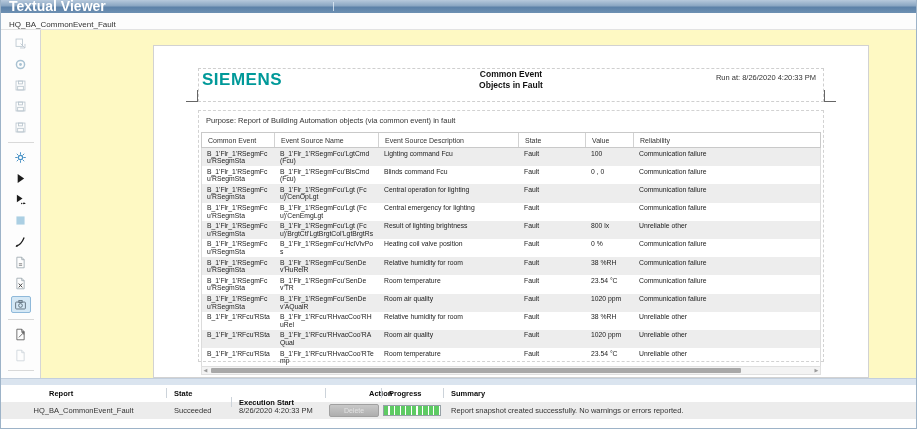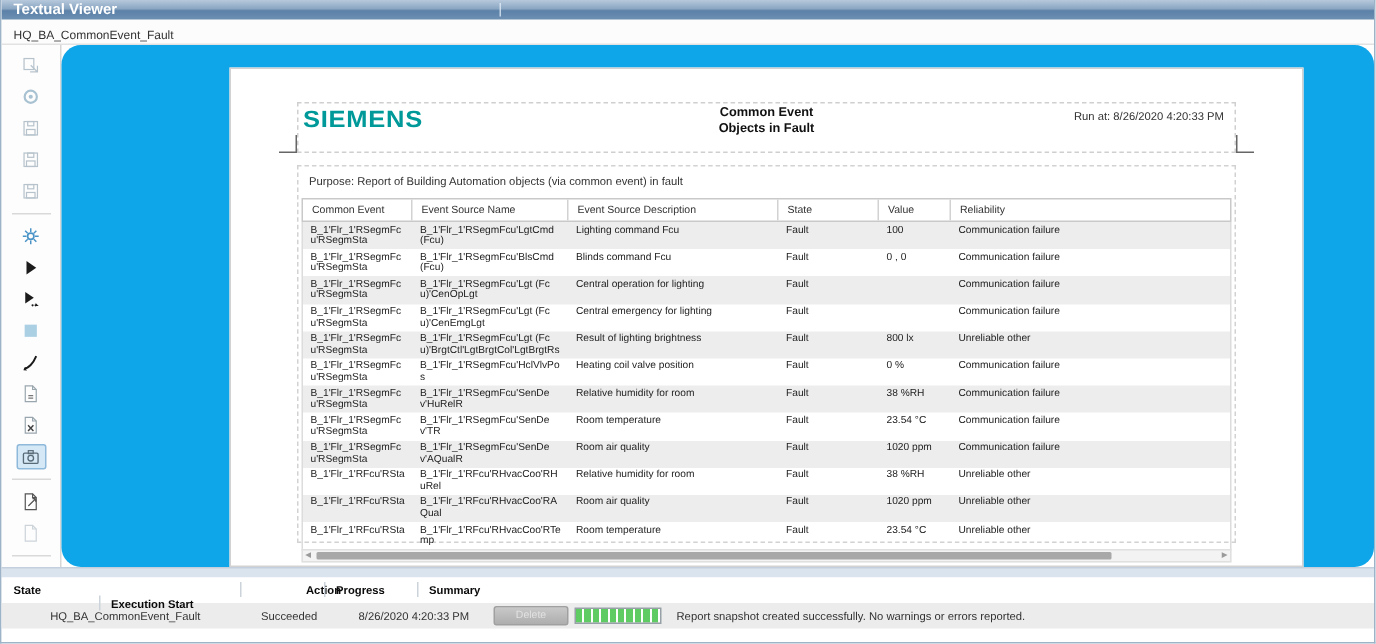--- a/index.html
+++ b/index.html
@@ -3,35 +3,35 @@
 <meta charset="utf-8">
 <style>
   * { box-sizing: border-box; margin: 0; padding: 0; }
   html,body { width: 917px; height: 429px; }
   body { font-family: "Liberation Sans", "DejaVu Sans", sans-serif; background:#fff; }
   .window { width:917px; height:429px; border:1px solid #9db3c8; border-top:none; overflow:hidden; position:relative; background:#fff; }
 
   
   .titlebar { height:13px; display:flex; position:relative; }
   .tab-default { width:170px; background:linear-gradient(#6e6e6e,#2a2a2a 45%,#0f0f0f); color:#fff; font-size:8px; font-weight:bold; line-height:13px; padding-left:7px; }
-  .viewer-bar { flex:1; background:linear-gradient(#b7c9dc,#8aa6c2 45%,#5c81a8 55%,#6d90b2); color:#fff; font-size:10px; font-weight:bold; line-height:13px; padding-left:8px; }
+  .viewer-bar { flex:1; background:linear-gradient(#b7c9dc,#8aa6c2 45%,#5c81a8 55%,#6d90b2); color:#fff; font-size:14px; font-weight:bold; line-height:13px; padding-left:8px; }
   .bar-sep { position:absolute; left:332px; top:2px; width:1px; height:9px; background:rgba(230,240,250,.75); }
 
   
   .doc-tab-row { height:17px; background:#fcfcfc; border-bottom:1px solid #e2e2e2; }
   .doc-tab { display:inline-block; font-size:8px; color:#333; line-height:16px; padding-left:8px; }
 
   
   .main { height:348px; display:flex; }
   .toolbar { width:40px; background:#fdfdfd; border-right:1px solid #d6d6d6; display:flex; flex-direction:column; align-items:center; padding-top:5px; overflow:hidden; }
   .tool { width:20px; height:17px; margin-bottom:4px; display:flex; align-items:center; justify-content:center; border:1px solid transparent; border-radius:2px; }
   .tool.active { background:#d5e8f5; border-color:#8fb9da; }
   .tsep { width:26px; height:1px; background:#d9d9d9; margin:2px 0 6px 0; }
 
-  .canvas { flex:1; background:#0ea5e9; position:relative;border-radius:13px; }
+  .canvas { flex:1; background:#fef9c3; position:relative; }
   .page { position:absolute; left:112px; top:15px; width:716px; height:333px; background:#fff; border:1px solid #d2d2d2; }
 
   .brand { position:absolute; left:48px; top:24px; font-size:17px; font-weight:bold; letter-spacing:.5px; color:#009999; transform:scaleY(.92); }
   .rtitle { position:absolute; left:227px; top:23px; width:260px; text-align:center; font-size:8.5px; font-weight:bold; color:#111; line-height:1.3; }
   .runat { position:absolute; right:52px; top:27px; font-size:7.5px; color:#333; }
 
   .hdr-box { position:absolute; left:44px; top:22px; width:626px; height:34px; border:1px dashed #cfcfcf; }
   .crop-l { position:absolute; left:32px; top:44px; width:12px; height:12px; border-right:1px solid #666; border-bottom:1px solid #666; }
   .crop-r { position:absolute; left:670px; top:44px; width:12px; height:12px; border-left:1px solid #666; border-bottom:1px solid #666; }
   .body-box { position:absolute; left:44px; top:64px; width:626px; height:252px; border:1px dashed #d2d2d2; }
@@ -321,20 +321,21 @@
         </div>
 
       </div>
     </div>
   </div>
 
   <div class="strip"></div>
 
   <div class="bottompanel">
     <div class="bp-head">
+      <div class="bp-col c-report">Report</div>
       <div class="bp-col c-state">State</div>
       <div class="bp-col c-exec">Execution Start</div>
       <div class="bp-col c-action">Action</div>
       <div class="bp-col c-progress">Progress</div>
       <div class="bp-col c-summary">Summary</div>
     </div>
     <div class="bp-row">
       <div class="bp-cell r-report">HQ_BA_CommonEvent_Fault</div>
       <div class="bp-cell r-state">Succeeded</div>
       <div class="bp-cell r-exec">8/26/2020 4:20:33 PM</div>

